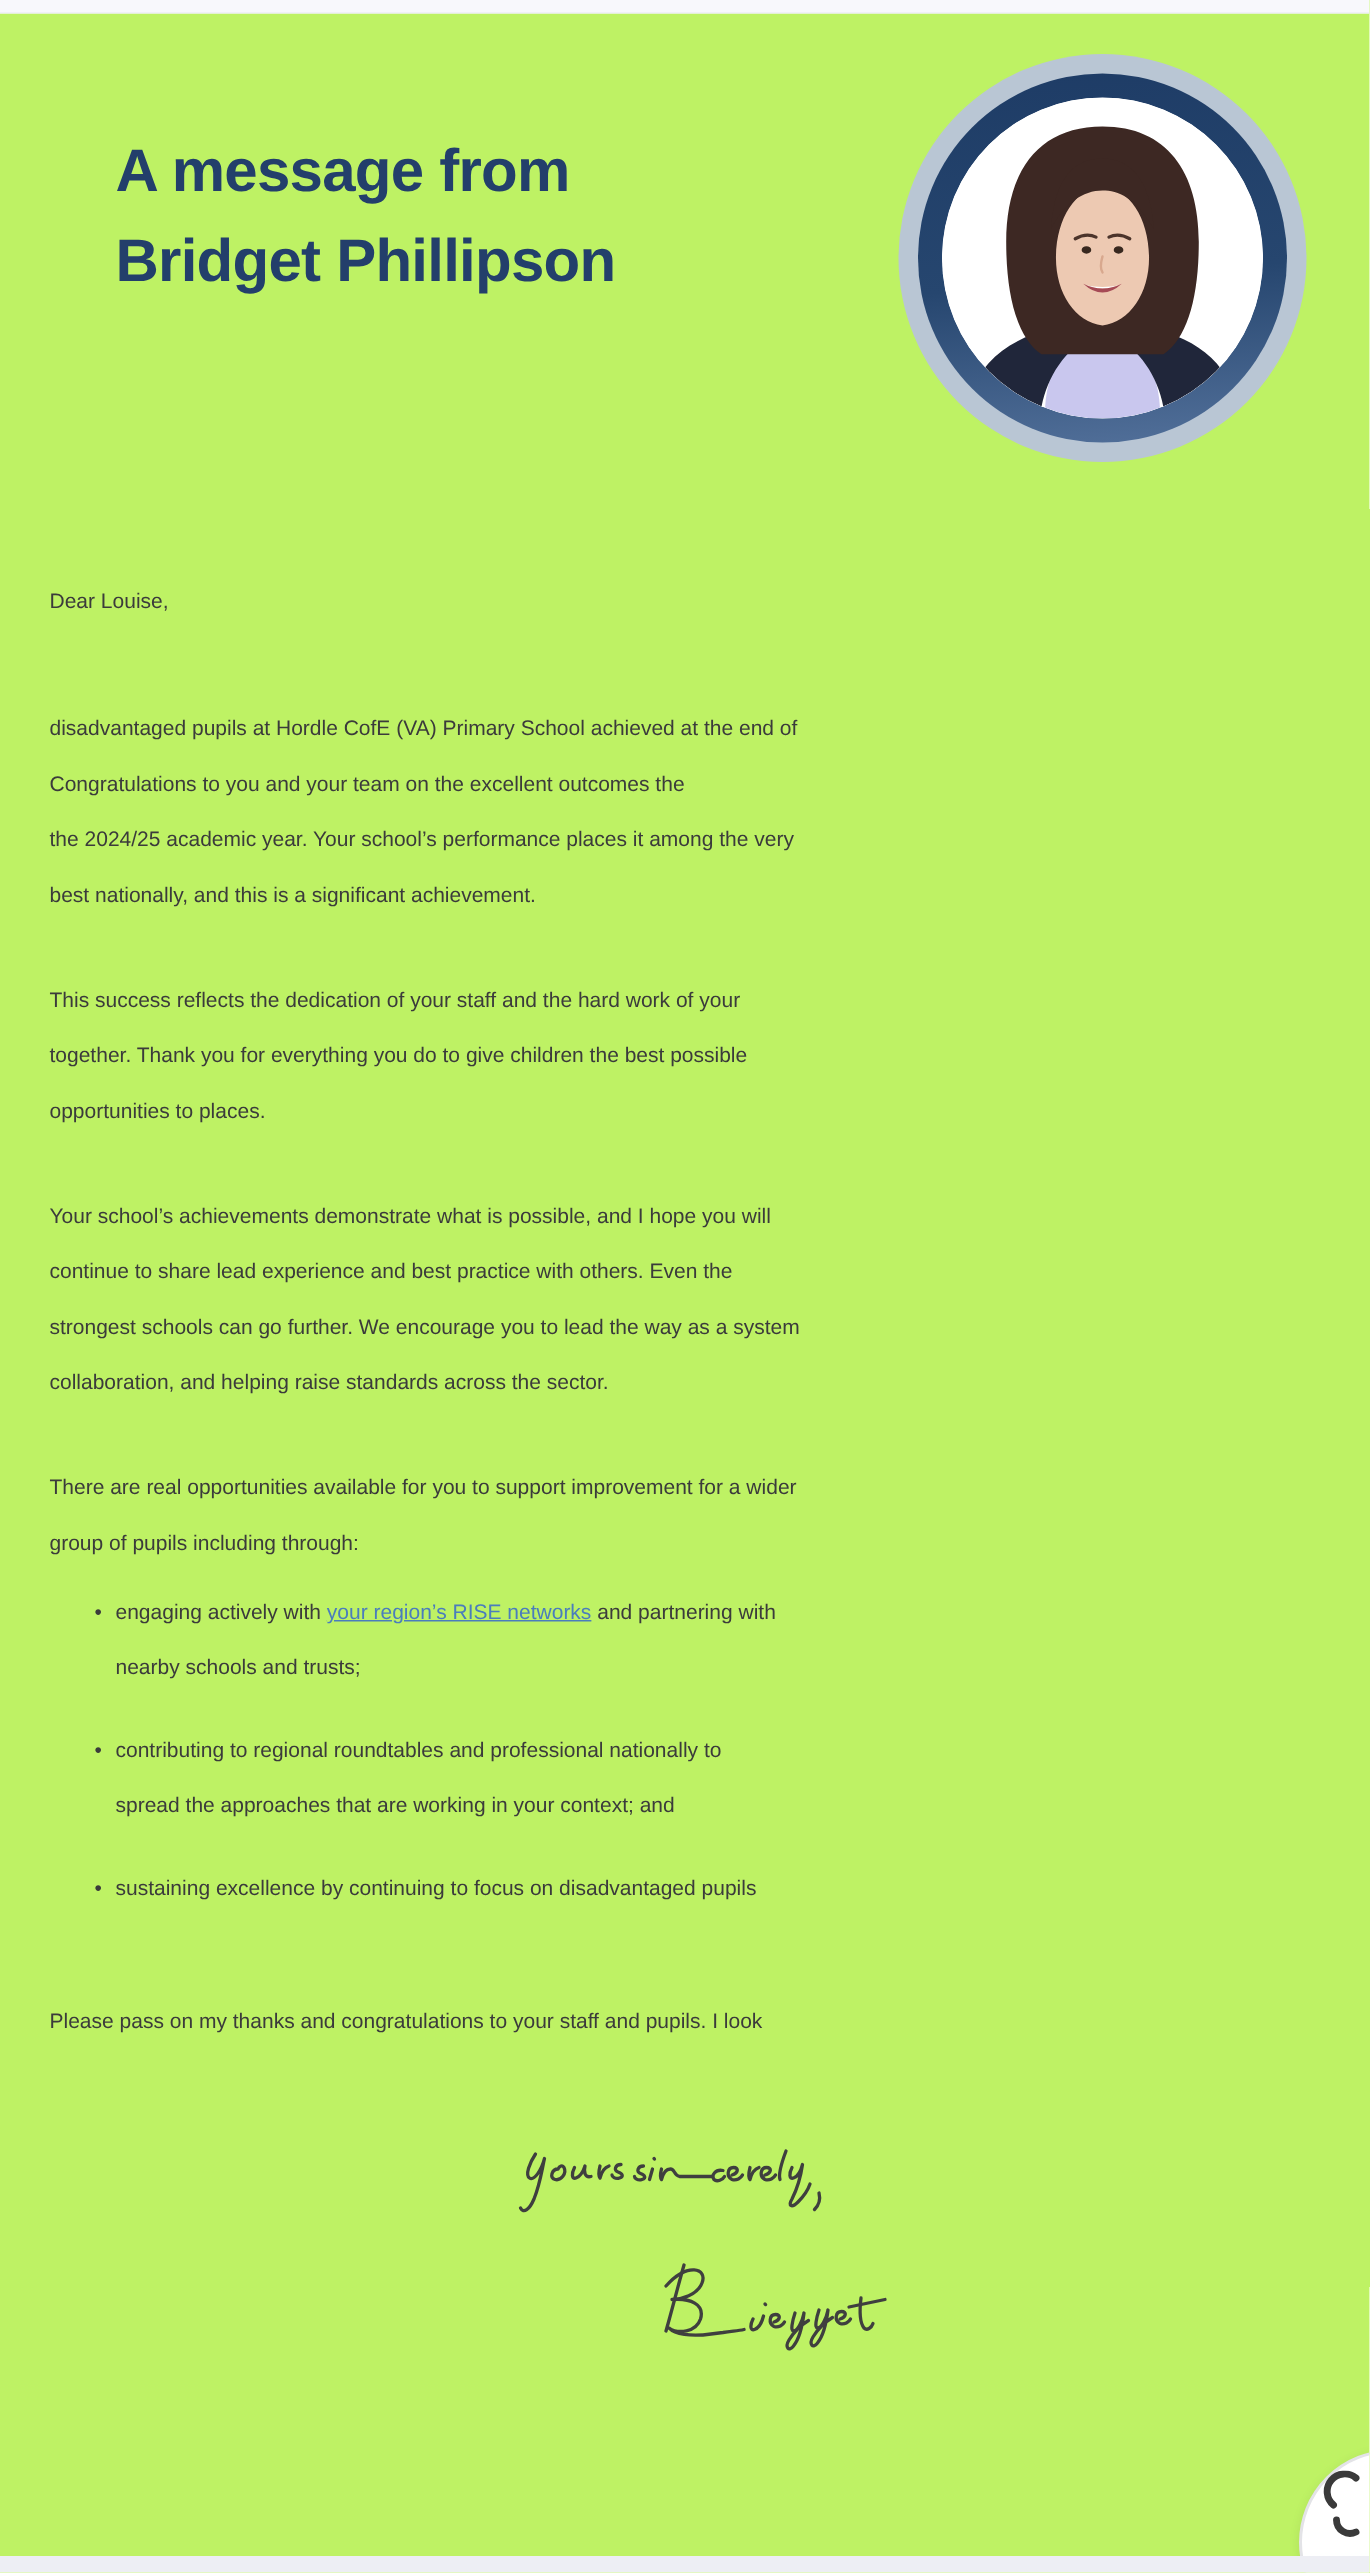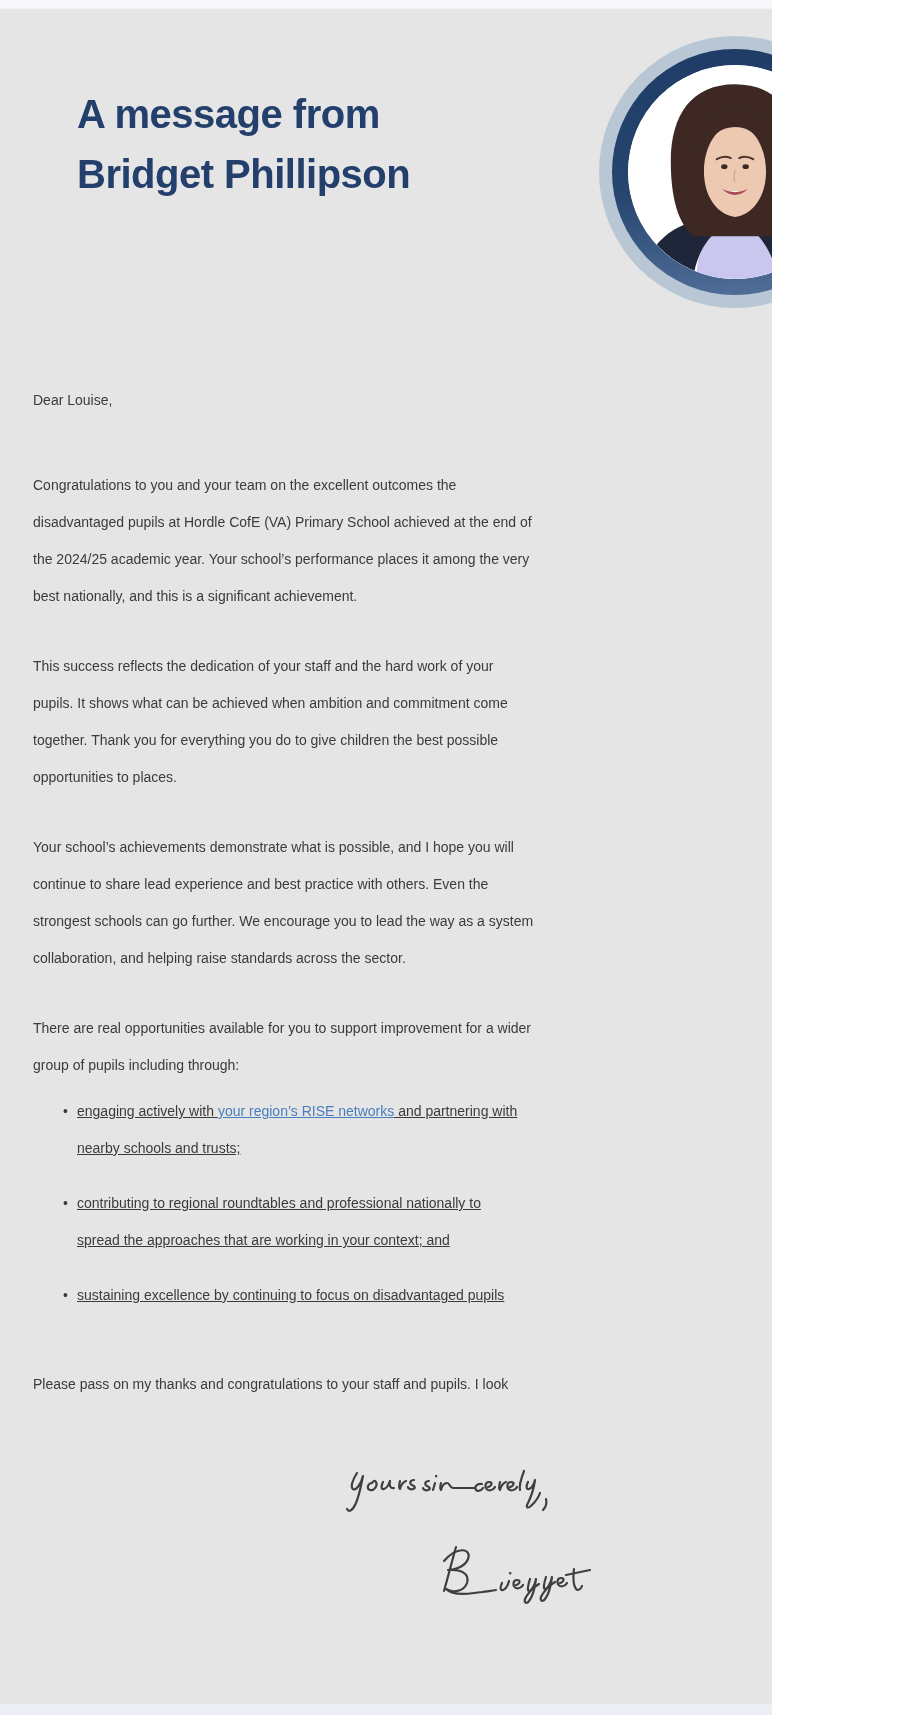--- a/index.html
+++ b/index.html
@@ -1,19 +1,19 @@
 <!DOCTYPE html>
 <html><head>
 <meta charset="utf-8">
 <style>
   html,body{margin:0;padding:0;background:#ffffff;}
   #screen{
     position:relative;
-    width:772px;height:1715px;
-    background:#e5e5e5;
+    width:913px;height:1715px;
+    background:#bef264;
     overflow:hidden;
     font-family:"Liberation Sans", sans-serif;
   }
   .top-bar{
     position:absolute;left:0;top:0;width:100%;height:8px;
     background:#f8f8fc;border-bottom:1px solid #f0f0f6;
   }
   .headline{
     position:absolute;left:77px;top:84px;
     font-size:40px;line-height:60px;font-weight:700;
@@ -36,21 +36,21 @@
   }
   .portrait-photo svg{display:block;width:100%;height:100%;}
   .letter{
     position:absolute;left:33px;top:382px;width:862px;
     font-size:14px;color:#3b3b3b;
   }
   .ln{display:block;line-height:37px;white-space:nowrap;}
   .salutation{margin:0;}
   .para{margin:33px 0 0 0;}
   .para.first{margin-top:48px;}
-  ul.bullets{list-style:none;margin:9px 0 0 0;padding:0;text-decoration:underline;}
+  ul.bullets{list-style:none;margin:9px 0 0 0;padding:0;}
   ul.bullets li{position:relative;padding-left:44px;margin:0;}
   ul.bullets li + li{margin-top:18px;}
   ul.bullets li::before{
     content:"\2022";
     position:absolute;left:30px;top:0;
     line-height:37px;color:#3b3b3b;
   }
   .closing{margin-top:52px;}
   a.rise-link{color:#4a7dbd;text-decoration:underline;cursor:pointer;}
   .signature{position:relative;margin-top:60px;height:150px;}
@@ -112,29 +112,28 @@
         </svg>
       </div>
     </div>
   </div>
 
   <div class="letter">
 
     <p class="salutation ln">Dear Louise,</p>
 
     <p class="para first">
+      <span class="ln">disadvantaged pupils at Hordle CofE (VA) Primary School achieved at the end of</span>
       <span class="ln">Congratulations to you and your team on the excellent outcomes the</span>
-      <span class="ln">disadvantaged pupils at Hordle CofE (VA) Primary School achieved at the end of</span>
       <span class="ln">the 2024/25 academic year. Your school’s performance places it among the very</span>
       <span class="ln">best nationally, and this is a significant achievement.</span>
     </p>
 
     <p class="para">
       <span class="ln">This success reflects the dedication of your staff and the hard work of your</span>
-      <span class="ln">pupils. It shows what can be achieved when ambition and commitment come</span>
       <span class="ln">together. Thank you for everything you do to give children the best possible</span>
       <span class="ln">opportunities to places.</span>
     </p>
 
     <p class="para">
       <span class="ln">Your school’s achievements demonstrate what is possible, and I hope you will</span>
       <span class="ln">continue to share lead experience and best practice with others. Even the</span>
       <span class="ln">strongest schools can go further. We encourage you to lead the way as a system</span>
       <span class="ln">collaboration, and helping raise standards across the sector.</span>
     </p>

